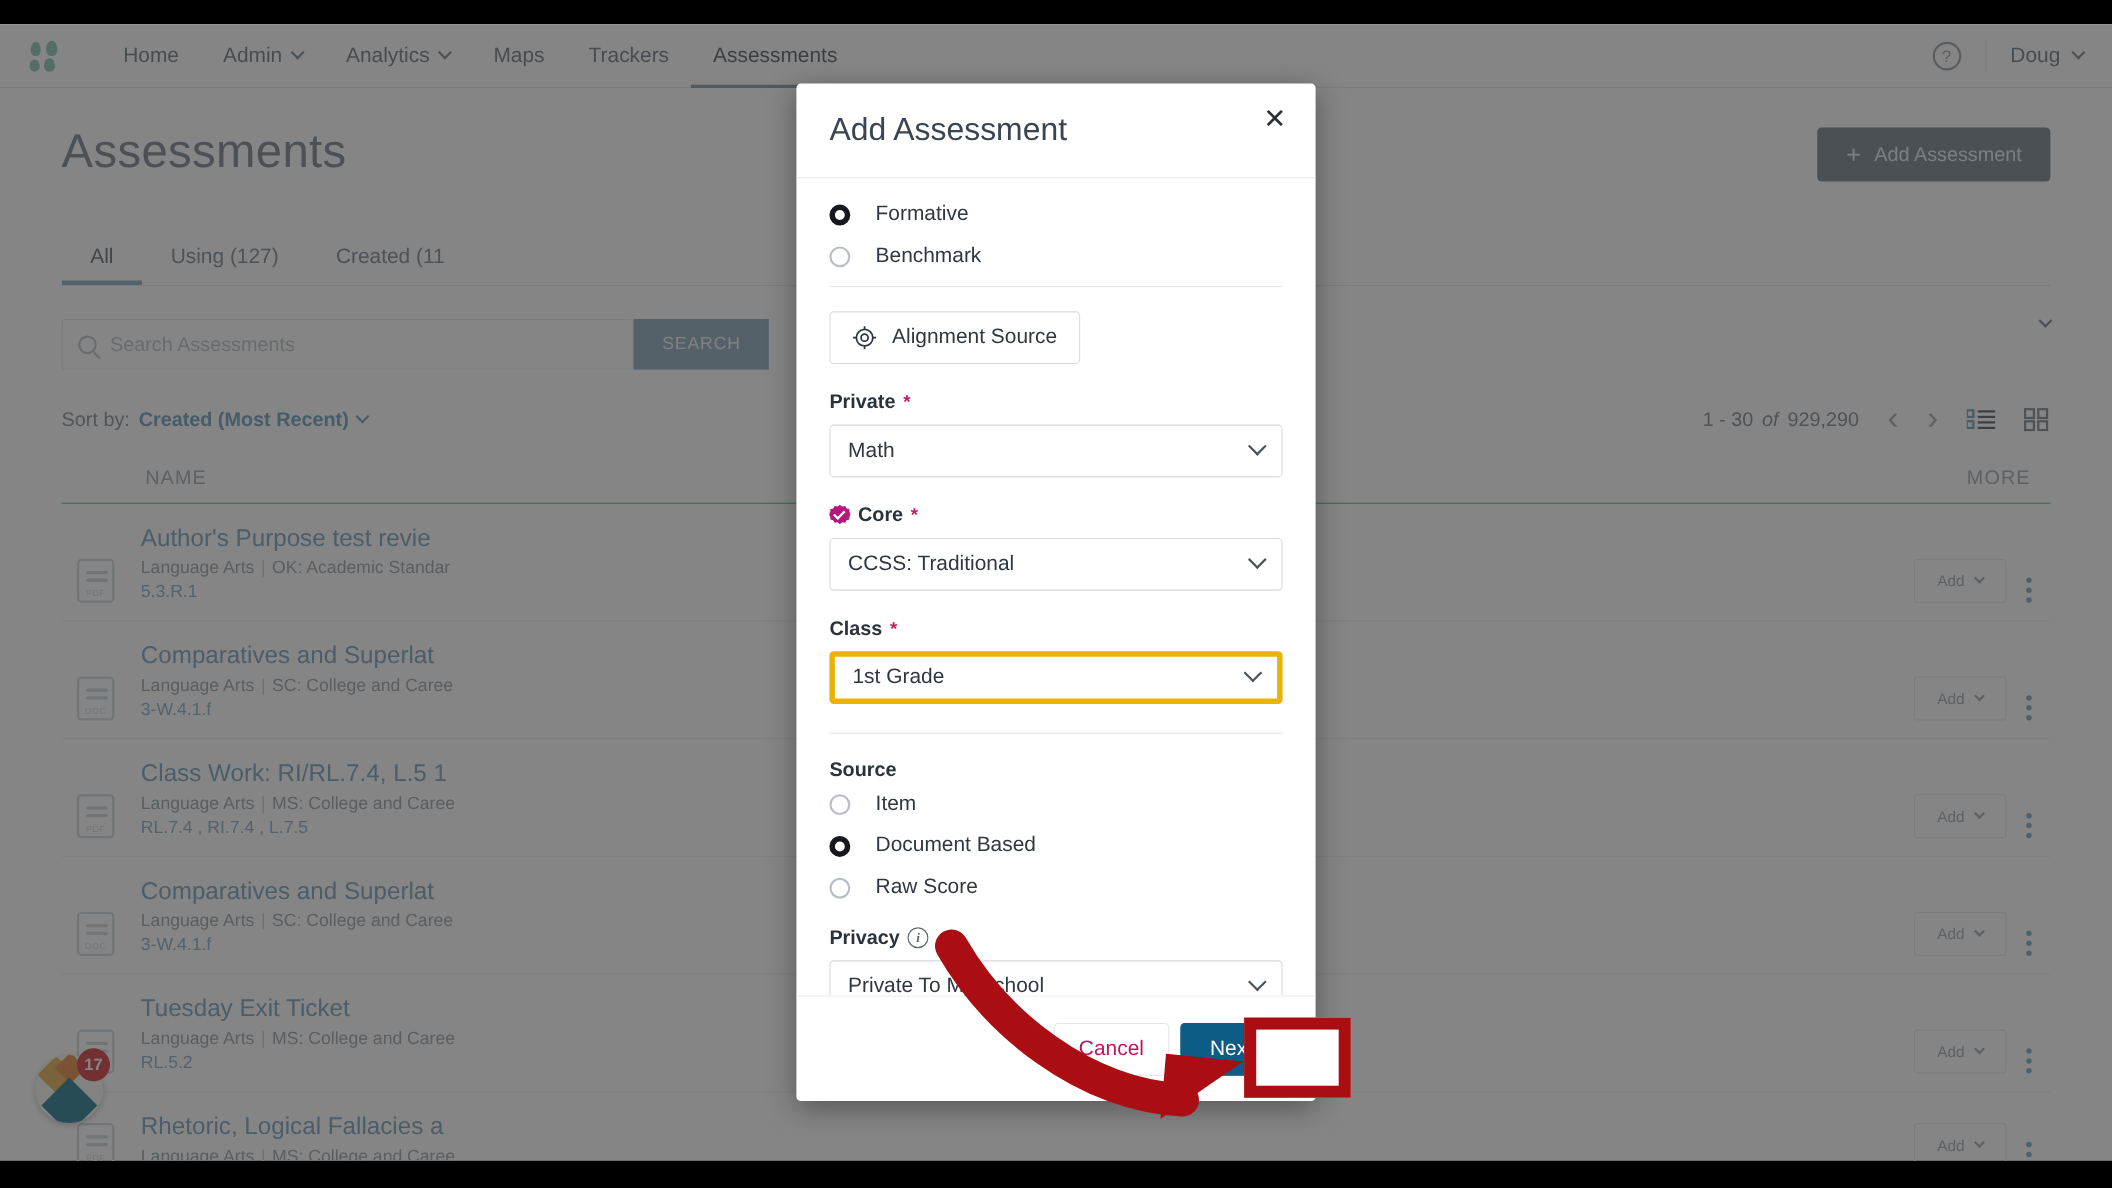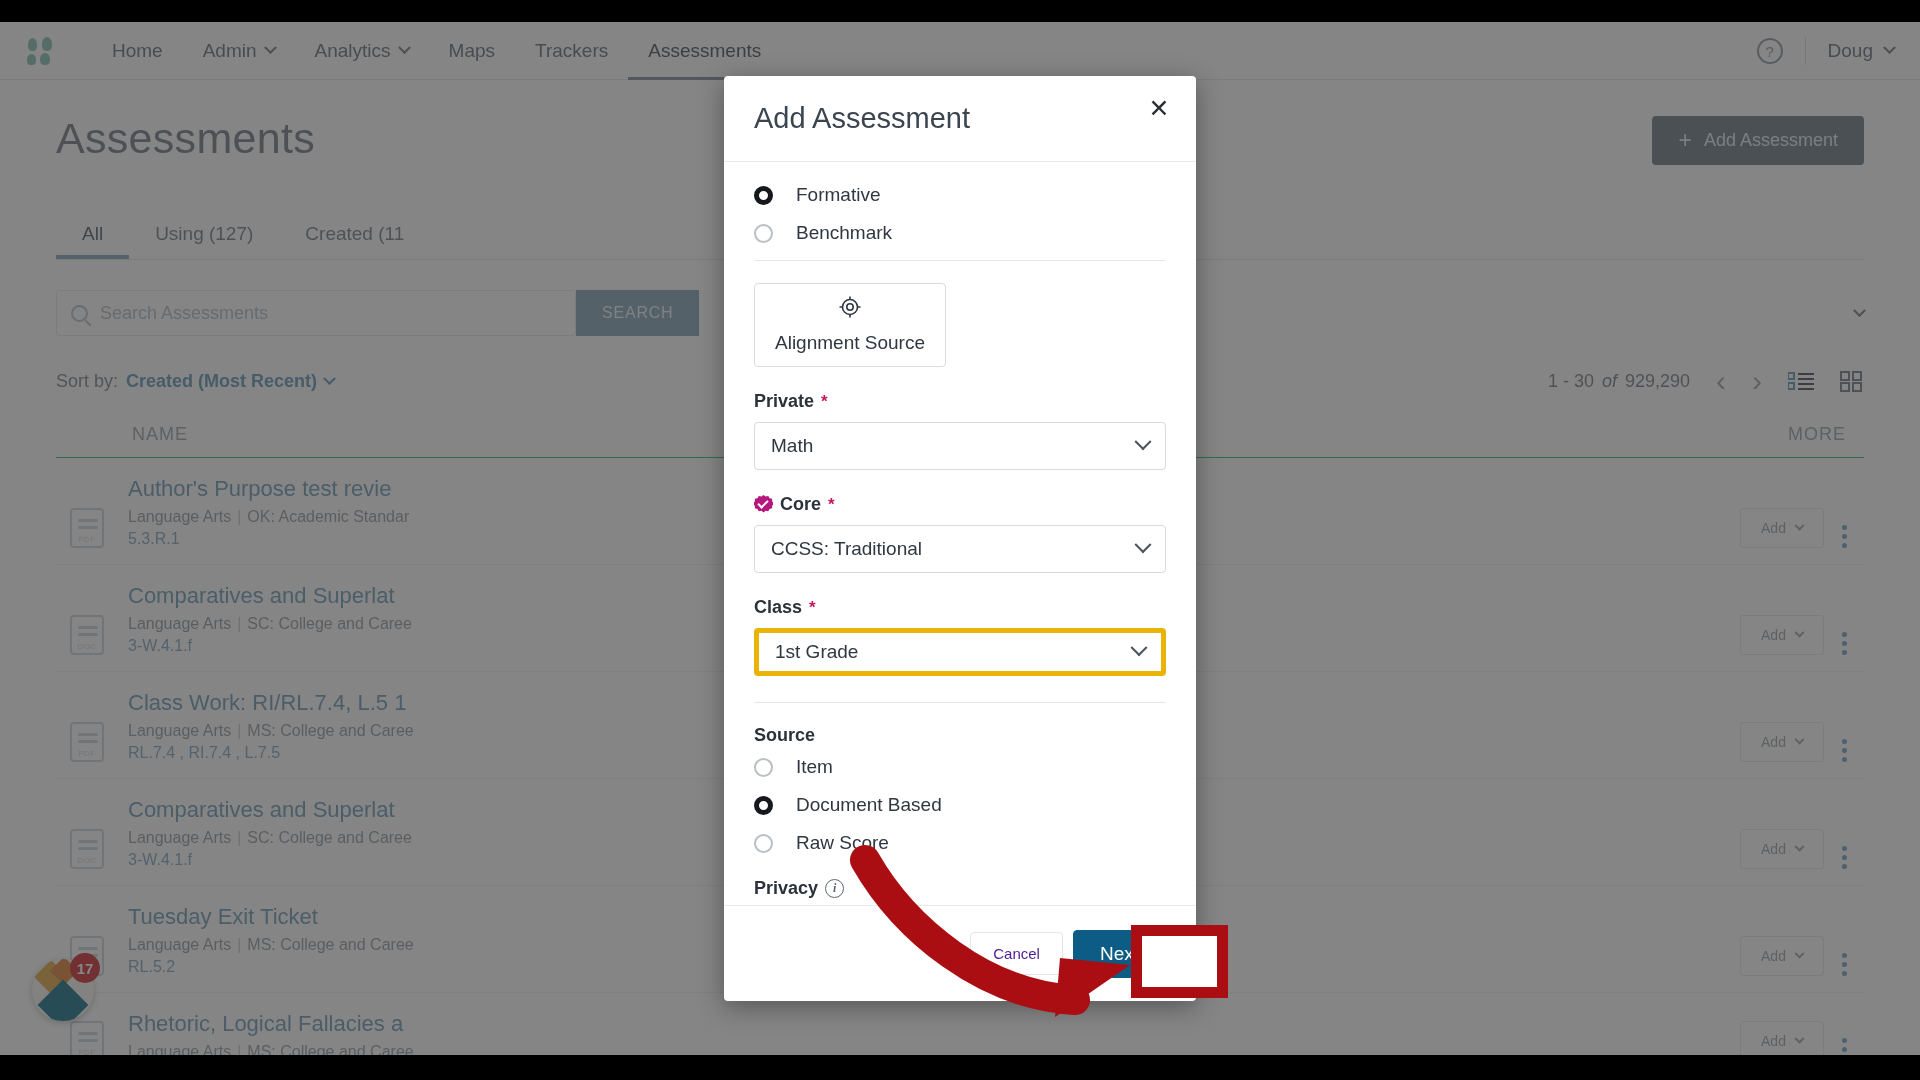--- a/index.html
+++ b/index.html
@@ -70,21 +70,21 @@
     cursor: pointer; font-family: inherit;
   }
   .plus { font-size: 23px; line-height: 1; }
 
   .tabs { display: flex; gap: 0; margin-top: 50px; border-bottom: 1px solid #e1e5e8; }
   .tab {
     font-size: 19px; color:#6f7a84; padding: 10px 26px 14px 26px; cursor: pointer;
   }
   .tab.active { color:#4b5862; box-shadow: inset 0 -4px 0 #7fa3b8; }
 
-  .searchrow { margin-top: 30px; display:flex; align-items:center; }
+  .searchrow { margin-top: 30px; display:flex; }
   .searchbox {
     display:flex; align-items:center; border: 1px solid #e3e7ea; border-radius: 3px;
     height: 46px; width: 520px; padding: 0 14px; gap: 12px; background:#fff;
   }
   .magnify { width:17px; height:17px; border:2px solid #b7bfc6; border-radius:50%; position:relative; }
   .magnify::after { content:''; position:absolute; right:-6px; bottom:-4px; width:8px; height:2px; background:#b7bfc6; transform:rotate(45deg); }
   .searchph { font-size:18px; color:#b3bbc2; }
   .searchbtn {
     height:46px; padding:0 26px; background:#7fa0b4; color:#eef3f6; border:none;
     font-size:16px; letter-spacing:.8px; cursor:pointer; font-family:inherit;
@@ -171,21 +171,21 @@
   .radio {
     width: 19px; height: 19px; border-radius:50%; border: 2px solid #b9bfc5; flex:none; position:relative;
   }
   .radio.on { border: 5px solid #15191d; }
   .radio-lbl { font-size: 19px; color:#2f3740; }
   .hr { height:1px; background:#e4e7ea; margin: 14px 0 22px 0; }
 
   .ghostbtn {
     display:inline-flex; align-items:center; gap:14px;
     border:1px solid #d9dde1; border-radius:4px; padding: 12px 20px;
-    font-size:19px; color:#2f3740; cursor:pointer; background:#fff;flex-direction:column;
+    font-size:19px; color:#2f3740; cursor:pointer; background:#fff;
   }
   .field-label {
     font-size: 18px; color:#2a323a; font-weight: bold; margin: 24px 0 10px 0;
     display:flex; align-items:center; gap:7px;
   }
   .req { color:#c2185b; font-size:17px; }
   .core-badge {
     width: 19px; height: 19px; background:#b5177e; flex:none;
     clip-path: polygon(50% 0%,61% 8%,75% 5%,82% 17%,95% 20%,96% 34%,105% 45%,96% 57%,95% 70%,82% 74%,75% 86%,61% 83%,50% 92%,39% 83%,25% 86%,18% 74%,5% 70%,4% 57%,-5% 45%,4% 34%,5% 20%,18% 17%,25% 5%,39% 8%);
     position:relative;
@@ -205,21 +205,21 @@
     width:19px; height:19px; border-radius:50%; border:1.5px solid #5c666f;
     font-size:12px; font-style:italic; text-align:center; line-height:17px; color:#5c666f;
     font-family:"Liberation Serif", serif;
   }
   .modal-foot {
     flex:none; height: 96px; border-top:1px solid #e8eaec;
     display:flex; align-items:center; justify-content:flex-end; gap: 10px; padding: 0 30px;
   }
   .cancelbtn {
     background:#fff; border:1px solid #e2e6e9; border-radius:4px;
-    font-size:15px; color:#4c1d95; padding: 12px 22px; cursor:pointer; font-family:inherit;
+    font-size:19px; color:#be185d; padding: 12px 22px; cursor:pointer; font-family:inherit;
   }
   .nextbtn {
     background:#0d5c85; border:1px solid #0d5c85; border-radius:4px;
     font-size:19px; color:#ffffff; padding: 12px 26px; cursor:pointer; font-family:inherit;
   }
 
   
   #annot { position:absolute; left:0; top:0; width:1920px; height:1080px; pointer-events:none; }
   .hl-box {
     position:absolute; left: 1131px; top: 925px; width: 97px; height: 73px;

